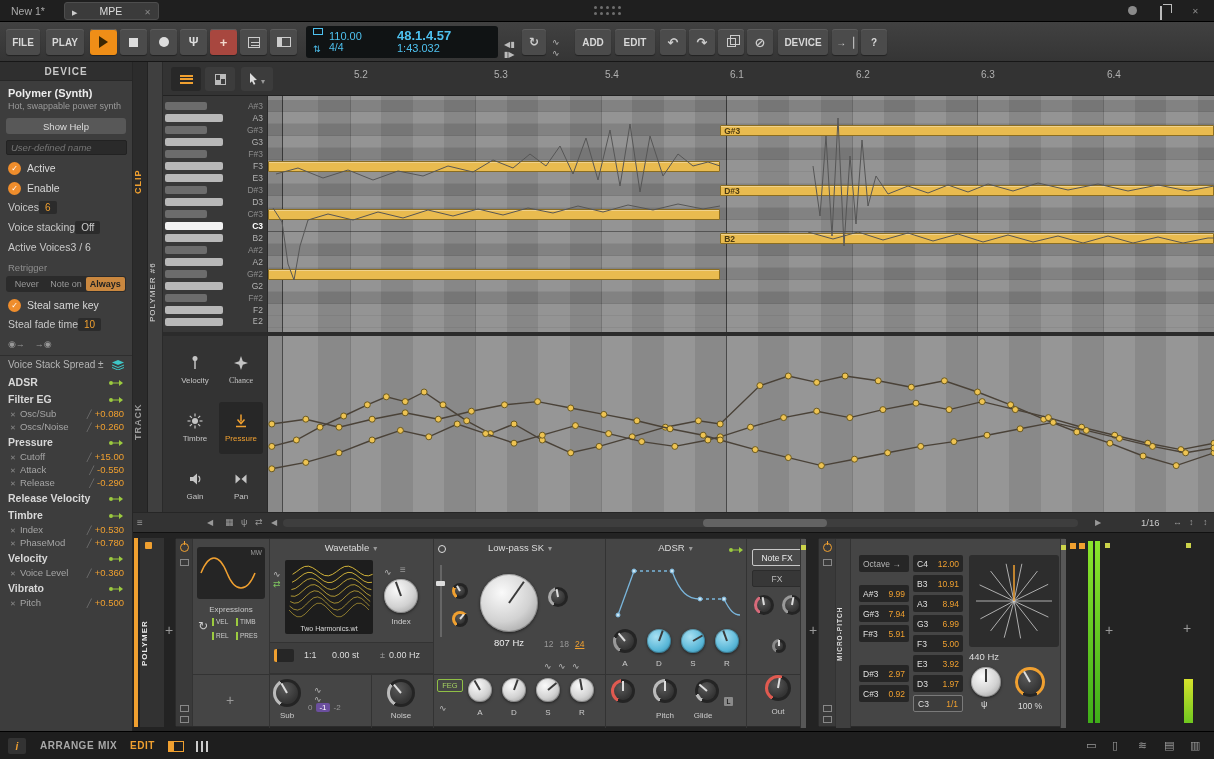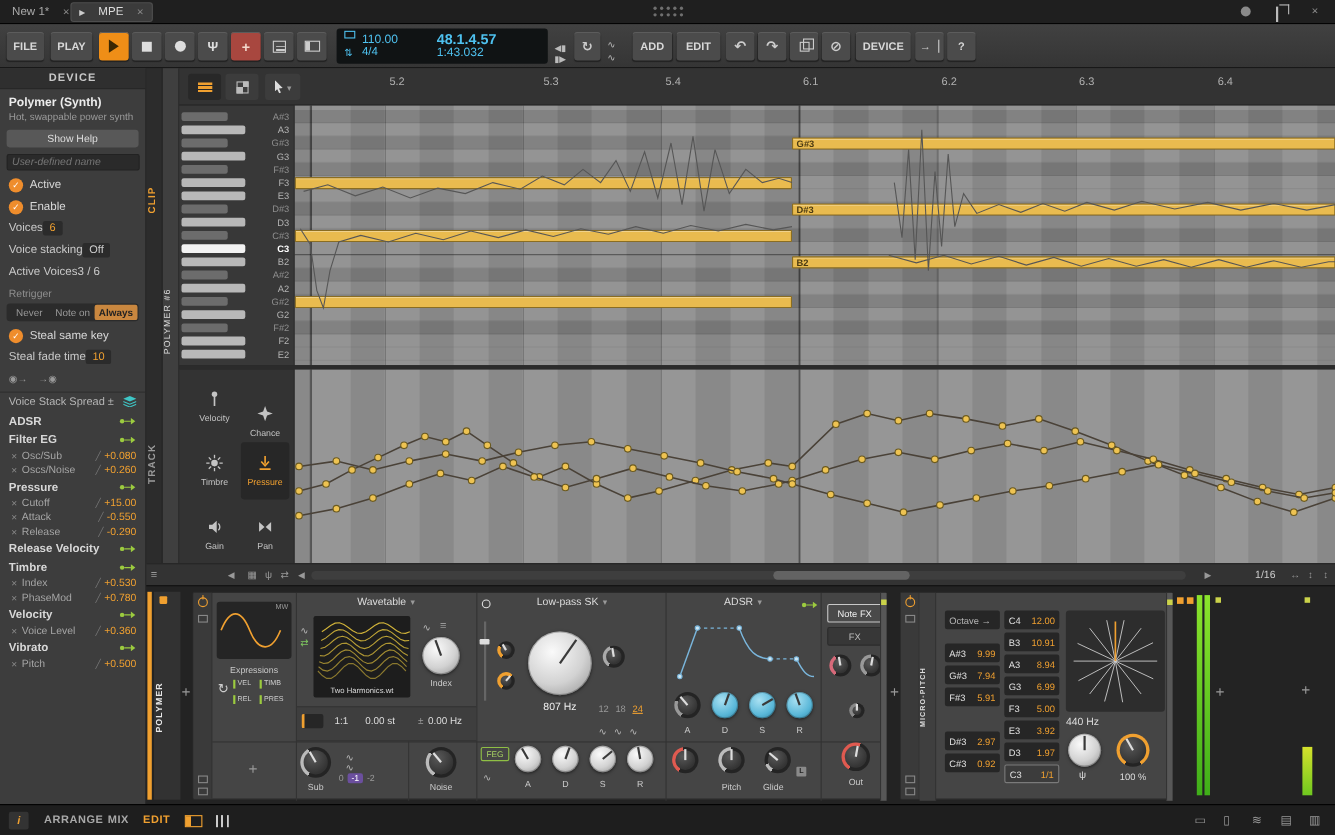--- a/index.html
+++ b/index.html
@@ -1,21 +1,21 @@
 <!DOCTYPE html>
 <html><head>
 <meta charset="utf-8">
 <style>
 *{box-sizing:border-box;margin:0;padding:0}
 html,body{width:1214px;height:759px;overflow:hidden;background:#282828;font-family:"Liberation Sans","DejaVu Sans",sans-serif;-webkit-font-smoothing:antialiased}
 #app{position:relative;width:1214px;height:759px;background:#282828}
 .abs{position:absolute}
 
 #titlebar{position:absolute;left:0;top:0;width:1214px;height:22px;background:#1f1f1f;border-bottom:1px solid #000;color:#aaa;font-size:10.5px}
-.ttab{position:absolute;top:2px;height:18px;display:flex;align-items:center;gap:12px;padding:0 7px;border-radius:3px}
+.ttab{position:absolute;top:2px;height:18px;display:flex;align-items:center;gap:22px;padding:0 7px;border-radius:3px}
 .ttab.active{background:#3b3b3b;border:1px solid #4e4e4e;color:#ddd}
 .g-x::after{content:"✕";font-size:8px;color:#888}
 .g-play::after{content:"▶";font-size:7px;color:#ccc}
 #logo-dots{position:absolute;left:594px;top:6px;width:28px;height:10px;display:grid;grid-template-columns:repeat(5,1fr);grid-gap:2px}
 #logo-dots i{width:3px;height:3px;border-radius:50%;background:#6f6f6f}
 .winbtn{position:absolute;top:4px;color:#bbb;font-size:11px;cursor:default}
 .circ-ind{width:9px;height:9px;border-radius:50%;background:#8a8a8a}
 .restore-ic{width:9px;height:9px;border:1px solid #bbb;position:relative}
 .restore-ic::after{content:"";position:absolute;left:2px;top:-3px;width:8px;height:8px;border:1px solid #bbb;border-bottom:none;border-left:none}
 
@@ -557,21 +557,21 @@
         <span class="kname">G2</span>
       </div>
       <div class="keyrow black" style="top: 196px;">
         <div class="kbar"></div>
         <span class="kname">F#2</span>
       </div>
       <div class="keyrow" style="top: 208px;">
         <div class="kbar"></div>
         <span class="kname">F2</span>
       </div>
-      <div class="keyrow" style="top: 220px;">
+      <div class="keyrow" style="top: 220px; font-family: Liberation Mono, monospace;">
         <div class="kbar"></div>
         <span class="kname">E2</span>
       </div>
     </div>
 
   <div id="note-grid">
     <div id="row-layer">
         <div class="gridrow dark" style="top: 4px;"></div>
         <div class="gridrow" style="top: 16px;"></div>
         <div class="gridrow dark" style="top: 28px;"></div>
@@ -620,21 +620,21 @@
       <div id="exp-buttons">
         <div class="expbtn" style="left: 10px; top: 8px;">
           <span class="expicon">
             <svg width="16" height="16">
               <line x1="8" y1="5" x2="8" y2="14" stroke="currentColor" stroke-width="1.5"></line>
               <circle cx="8" cy="3.5" r="2.5" fill="currentColor"></circle>
             </svg>
           </span>
           <div class="explabel">Velocity</div>
         </div>
-        <div class="expbtn" style="left: 56px; top: 21px;">
+        <div class="expbtn" style="left: 56px; top: 8px; font-family: Liberation Serif, serif;">
           <span class="expicon">
             <svg width="16" height="16">
               <path d="M8 1 L9.8 6.2 15 8 9.8 9.8 8 15 6.2 9.8 1 8 6.2 6.2 Z" fill="currentColor"></path>
             </svg>
           </span>
           <div class="explabel">Chance</div>
         </div>
         <div class="expbtn" style="left: 10px; top: 66px;">
           <span class="expicon">
             <svg width="16" height="16">

